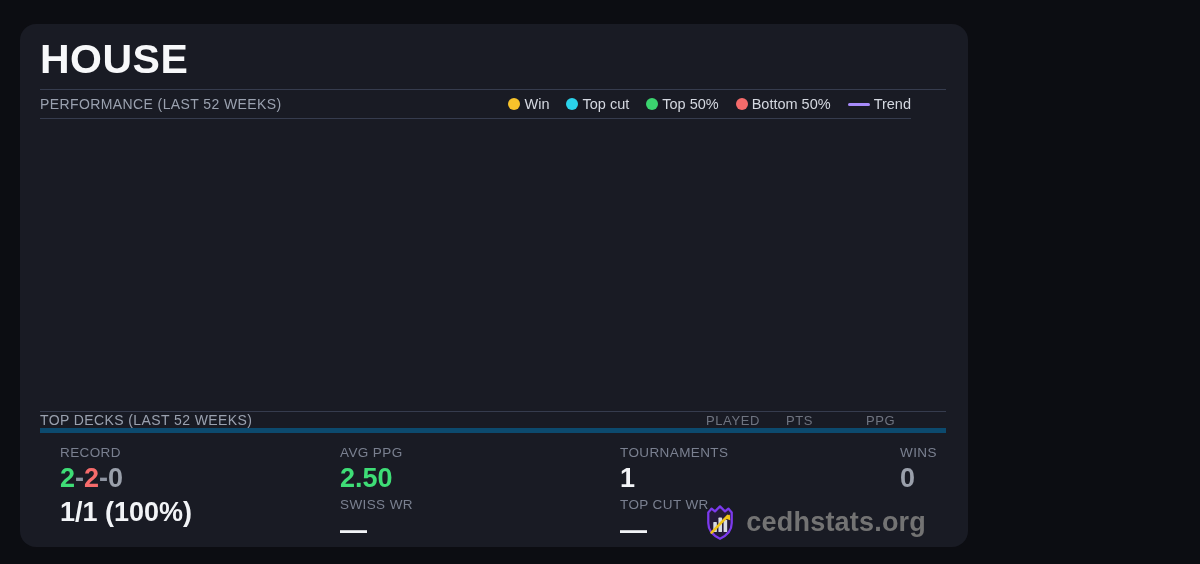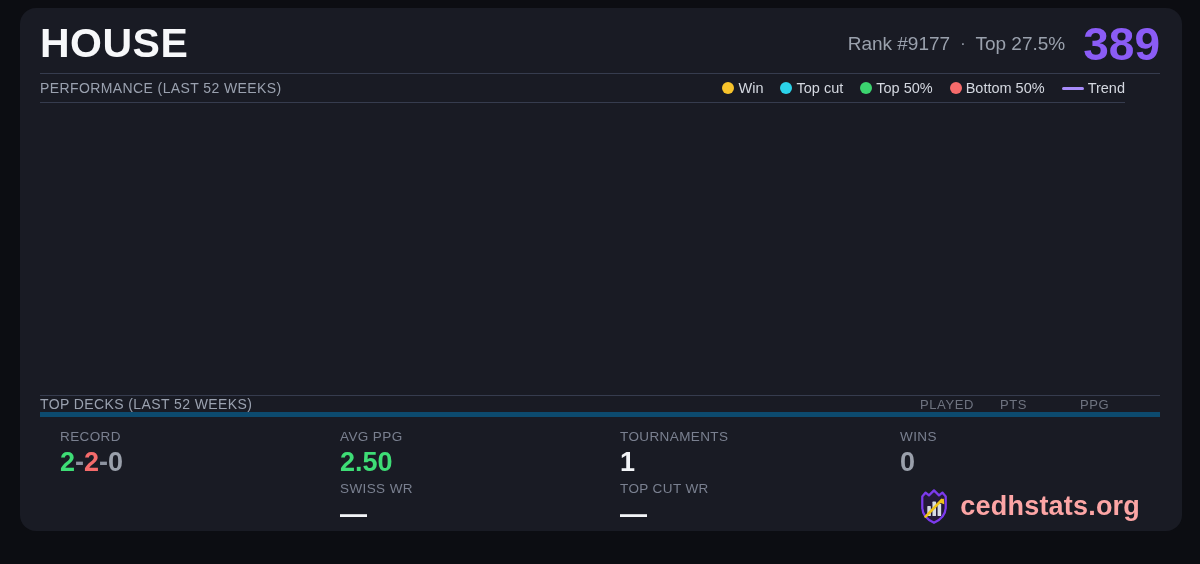--- a/index.html
+++ b/index.html
@@ -5,22 +5,22 @@
   * { margin: 0; padding: 0; box-sizing: border-box; }
   html, body { width: 1200px; height: 564px; }
   body {
     background: #0c0d12;
     font-family: "Liberation Sans", sans-serif;
     overflow: hidden;
     position: relative;
   }
   .card {
     position: absolute;
-    left: 20px; top: 8px;
-    width: 1162px; height: 523px;
+    left: 20px; top: 24px;
+    width: 948px; height: 523px;
     background: #191b24;
     border-radius: 16px;
   }
   
   .title-row {
     position: absolute;
     left: 20px; right: 22px; top: 0;
     height: 66px;
     border-bottom: 1px solid #363c4e;
     display: flex;
@@ -142,42 +142,34 @@
     font-size: 17px;
     margin-bottom: 2px;
   }
   .brand {
     display: flex;
     align-items: center;
     gap: 8px;
     justify-content: flex-end;
   }
   .brand-text {
-    color: #fca5a5;
+    color: #737373;
     font-size: 27px;
     font-weight: 700;
     letter-spacing: 0.2px;
   }
   .brand-logo { width: 36px; height: 38px; }
 </style>
 </head>
 <body>
 
 <div class="card">
 
   <div class="title-row">
     <div class="page-title">HOUSE</div>
-    <div class="title-right">
-      <div class="rank-text">
-        <span>Rank #9177</span>
-        <span class="rank-sep">·</span>
-        <span>Top 27.5%</span>
-      </div>
-      <div class="score">389</div>
-    </div>
   </div>
 
   <div class="perf-row">
     <div class="section-label">PERFORMANCE (LAST 52 WEEKS)</div>
     <div class="legend">
       <div class="legend-item">
         <span class="dot c-win"></span>
         <span class="legend-label">Win</span>
       </div>
       <div class="legend-item">
@@ -228,20 +220,21 @@
       <div class="stat-label">TOURNAMENTS</div>
       <div class="stat-value">1</div>
     </div>
 
     <div class="stat pos-r1c4">
       <div class="stat-label">WINS</div>
       <div class="stat-value val-gray">0</div>
     </div>
 
     <div class="stat pos-r2c1">
+      <div class="stat-value">1/1 (100%)</div>
     </div>
 
     <div class="stat pos-r2c2">
       <div class="stat-label">SWISS WR</div>
       <div class="stat-value">—</div>
     </div>
 
     <div class="stat pos-r2c3">
       <div class="stat-label">TOP CUT WR</div>
       <div class="stat-value">—</div>

